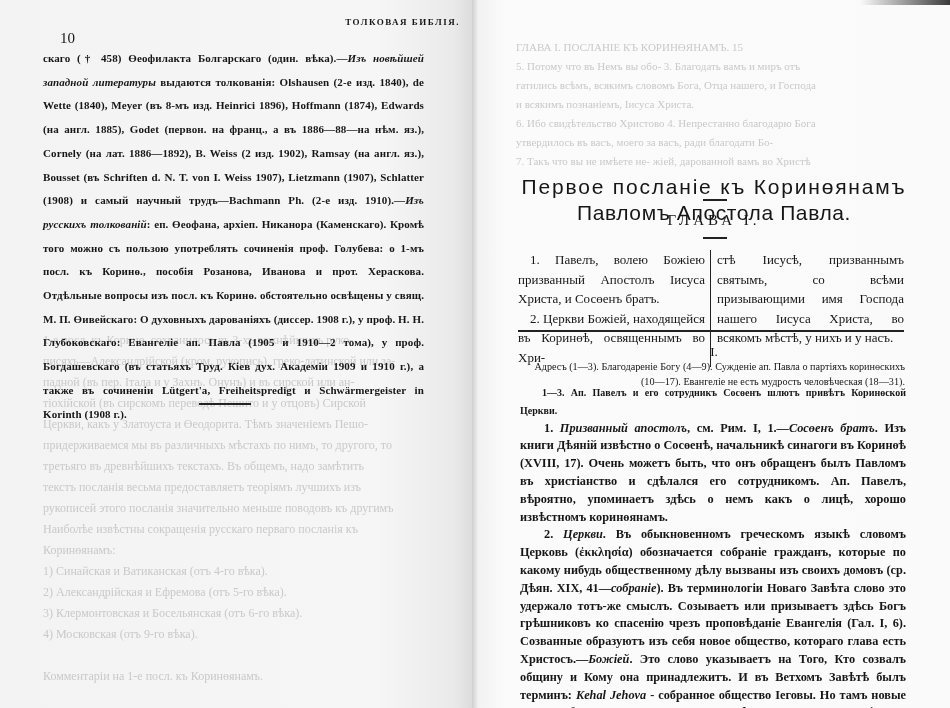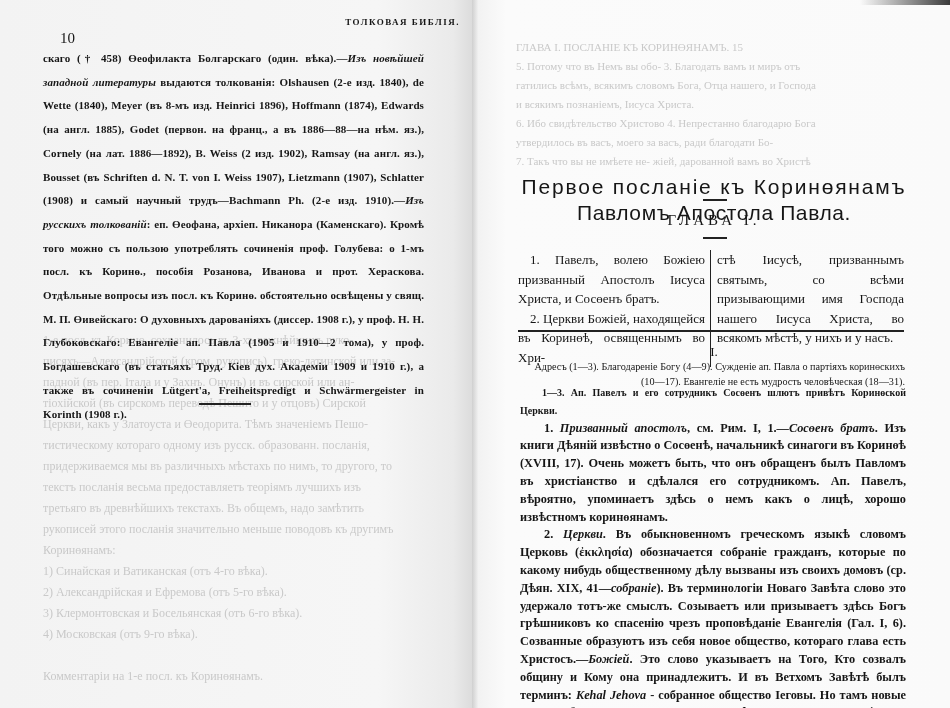--- a/index.html
+++ b/index.html
@@ -88,25 +88,25 @@
 
 <div class="spread">
 
   <div class="page page-left">
     <div class="ghost" style="top:330px; left:43px; width:382px;" id="ghost-left">
         <div>1-е посл. къ Коринө. сохранилось въ 3-хъ важнѣйшихъ руко-</div>
         <div>писяхъ—Александрійской (кром. рукопись), греко-латинской или за-</div>
         <div>падной (въ пер. Італа и у Захнъ. Онунъ) и въ сирской или ан-</div>
         <div>тіохійской (въ сирскомъ переводѣ Пешито и у отцовъ) Сирской</div>
         <div>Церкви, какъ у Златоуста и Өеодорита. Тѣмъ значеніемъ Пешо-</div>
-        <div>тистическому котораго одному изъ русск. образованн. посланія,</div>
         <div>придерживаемся мы въ различныхъ мѣстахъ по нимъ, то другого, то</div>
+        <div>третьяго въ древнѣйшихъ текстахъ. Въ общемъ, надо замѣтить</div>
         <div>текстъ посланія весьма предоставляетъ теоріямъ лучшихъ изъ</div>
-        <div>третьяго въ древнѣйшихъ текстахъ. Въ общемъ, надо замѣтить</div>
         <div>рукописей этого посланія значительно меньше поводовъ къ другимъ</div>
+        <div>Наиболѣе извѣстны сокращенія русскаго перваго посланія къ</div>
         <div>Коринөянамъ:</div>
         <div>1) Синайская и Ватиканская (отъ 4-го вѣка).</div>
         <div>2) Александрійская и Ефремова (отъ 5-го вѣка).</div>
         <div>3) Клермонтовская и Босельянская (отъ 6-го вѣка).</div>
         <div>4) Московская (отъ 9-го вѣка).</div>
         <div>&nbsp;</div>
         <div>Комментаріи на 1-е посл. къ Коринөянамъ.</div>
       </div>
 
     <div class="running-head">ТОЛКОВАЯ БИБЛІЯ.</div>

